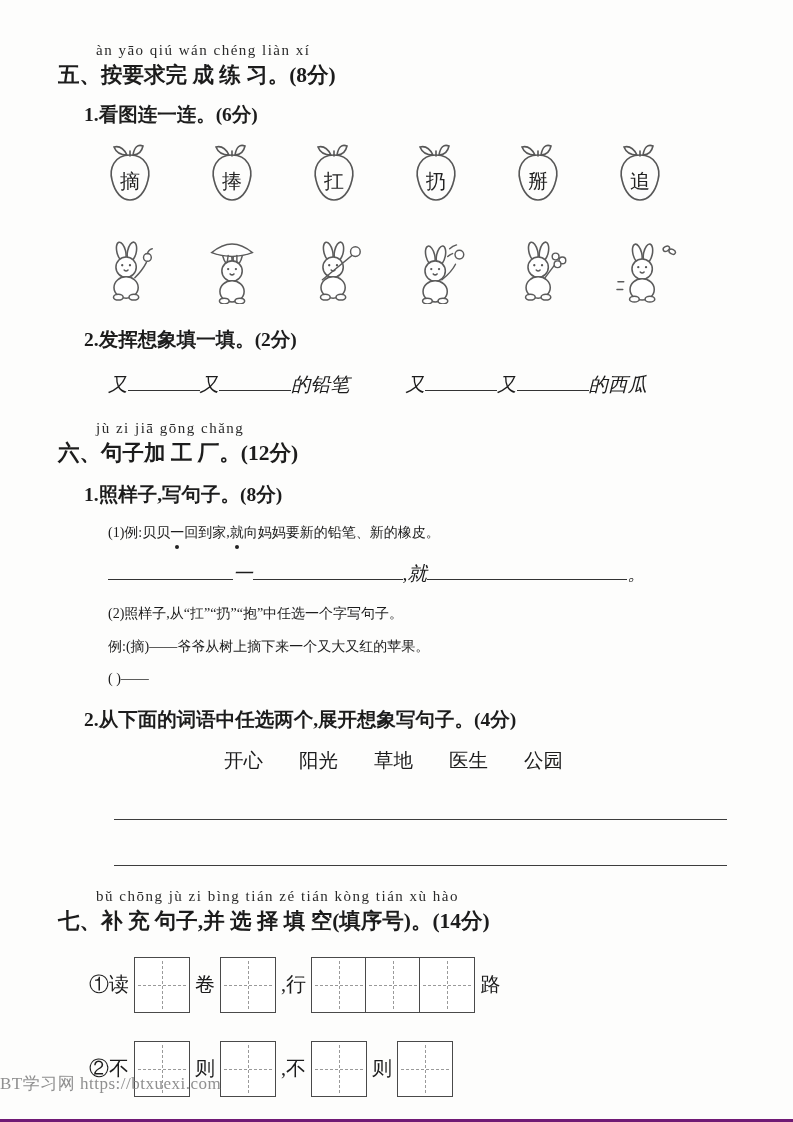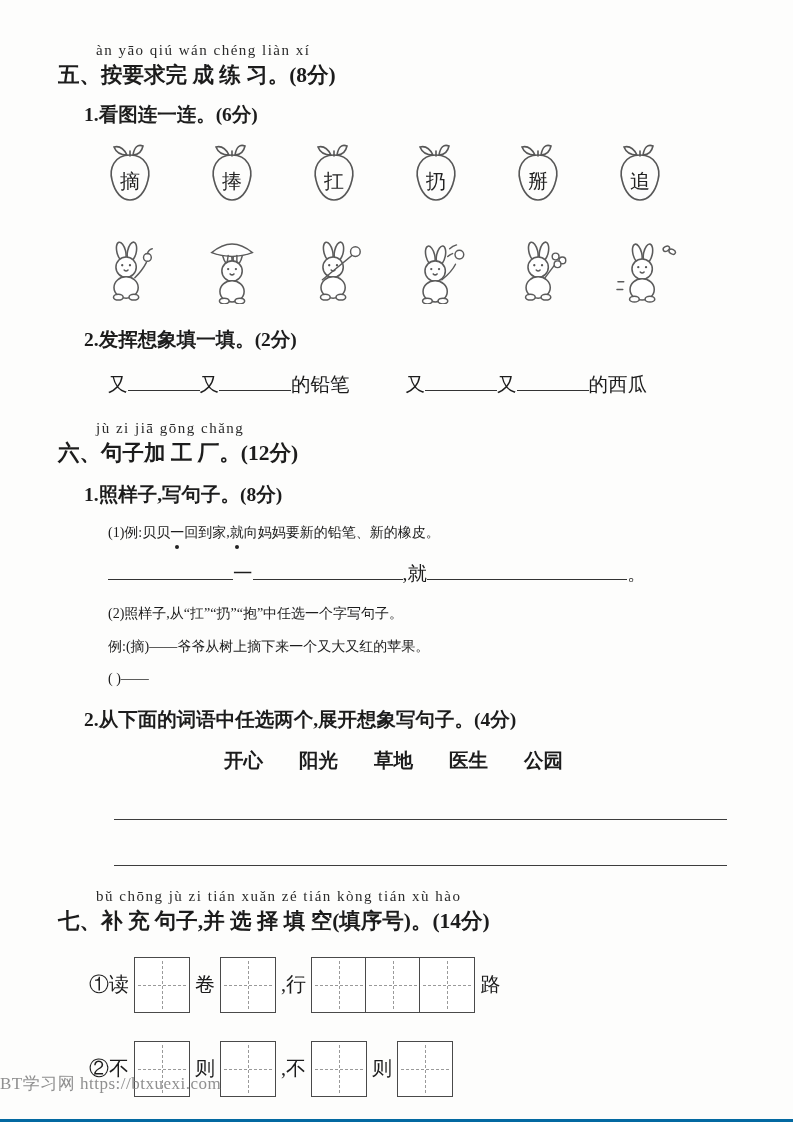--- a/index.html
+++ b/index.html
@@ -5,21 +5,21 @@
   * { box-sizing: border-box; margin: 0; padding: 0; }
   html, body { background: #ffffff; }
   body { font-family: "Liberation Serif", "DejaVu Serif", serif; color: #1c1c1c; }
   .page {
     position: relative;
     width: 793px; height: 1122px;
     margin: 0 auto;
     background: #fdfdfc;
     padding: 42px 64px 0 58px;
     overflow: hidden;
-    border-bottom: 3px solid #0369a1;
+    border-bottom: 3px solid #701a75;
   }
   .pinyin {
     font-size: 15px;
     letter-spacing: 1.5px;
     color: #2a2a2a;
     margin-left: 38px;
   }
   .sec-title { font-size: 21.5px; font-weight: bold; margin-top: 1px; }
   .q-title { font-size: 19.5px; font-weight: bold; margin-left: 26px; }
   .body-line { font-size: 14px; margin-left: 50px; line-height: 1.55; }
@@ -36,39 +36,39 @@
     text-align: center; font-size: 20px; color: #222;
   }
 
   
   .rabbit-row {
     display: flex; justify-content: space-between;
     width: 580px; margin: 36px 0 0 40px; height: 66px;
   }
 
   
-  .fill-row { font-size: 19.5px; margin-top: 18px; white-space: nowrap; }
+  .fill-row { font-size: 19.5px; margin-top: 18px; white-space: nowrap; font-style: italic; }
   .blank {
     display: inline-block; height: 1em;
     border-bottom: 1.5px solid #333;
     vertical-align: baseline;
   }
   .w72 { width: 72px; } .w125 { width: 125px; } .w155 { width: 150px; } .w205 { width: 200px; }
   .spacer56 { display: inline-block; width: 56px; }
 
   .emph { position: relative; display: inline-block; }
   .emph::after {
     content: ""; position: absolute; left: 50%; bottom: -5px;
     transform: translateX(-50%);
     width: 4px; height: 4px; border-radius: 50%; background: #222;
   }
 
   .word-options {
     display: flex; justify-content: center; gap: 36px;
-    font-size: 19.5px; margin-top: 14px; font-weight: bold;
+    font-size: 19.5px; margin-top: 14px;
   }
   .write-line {
     height: 46px; margin-left: 56px; margin-right: 2px;
     border-bottom: 1.4px solid #3d3d3d;
   }
 
   
   .grid-row {
     display: flex; align-items: center;
     margin-left: 26px; font-size: 20px;
@@ -255,21 +255,21 @@
       <span>草地</span>
       <span>医生</span>
       <span>公园</span>
     </div>
 
     <div class="write-line"></div>
     <div class="write-line"></div>
   </section>
 
   <section class="mt22">
-    <div class="pinyin">bǔ chōng jù zi  tián xuǎn zé tián kòng  tián xù hào</div>
+    <div class="pinyin">bǔ chōng jù zi  bìng tián zé tián kòng  tián xù hào</div>
     <div class="sec-title">七、补 充 句子,并 选 择 填 空(填序号)。(14分)</div>
 
     <div class="grid-row mt22">
       <span class="lbl">①读</span>
       <span class="tzg"></span>
       <span class="lbl">卷</span>
       <span class="tzg"></span>
       <span class="lbl">,行</span>
       <span class="tzg-group">
         <span class="tzg"></span>

